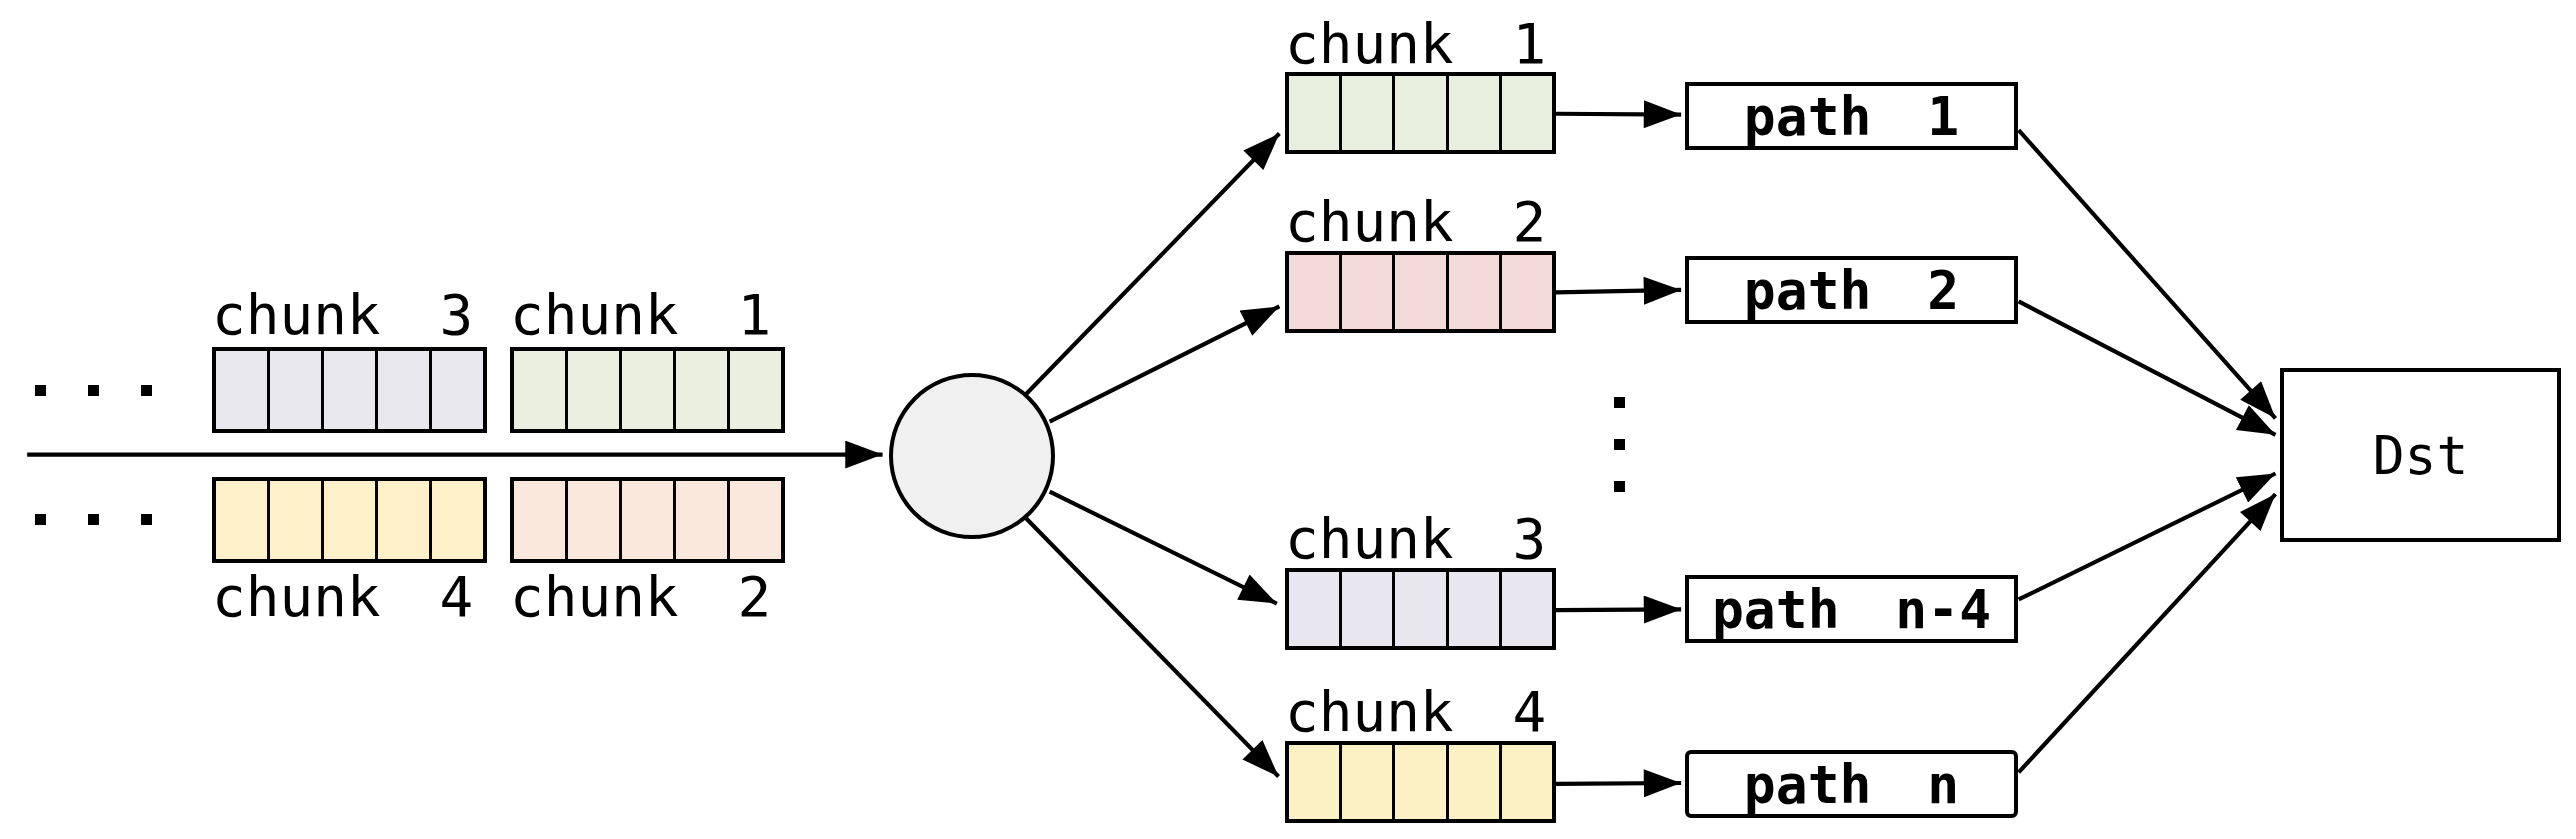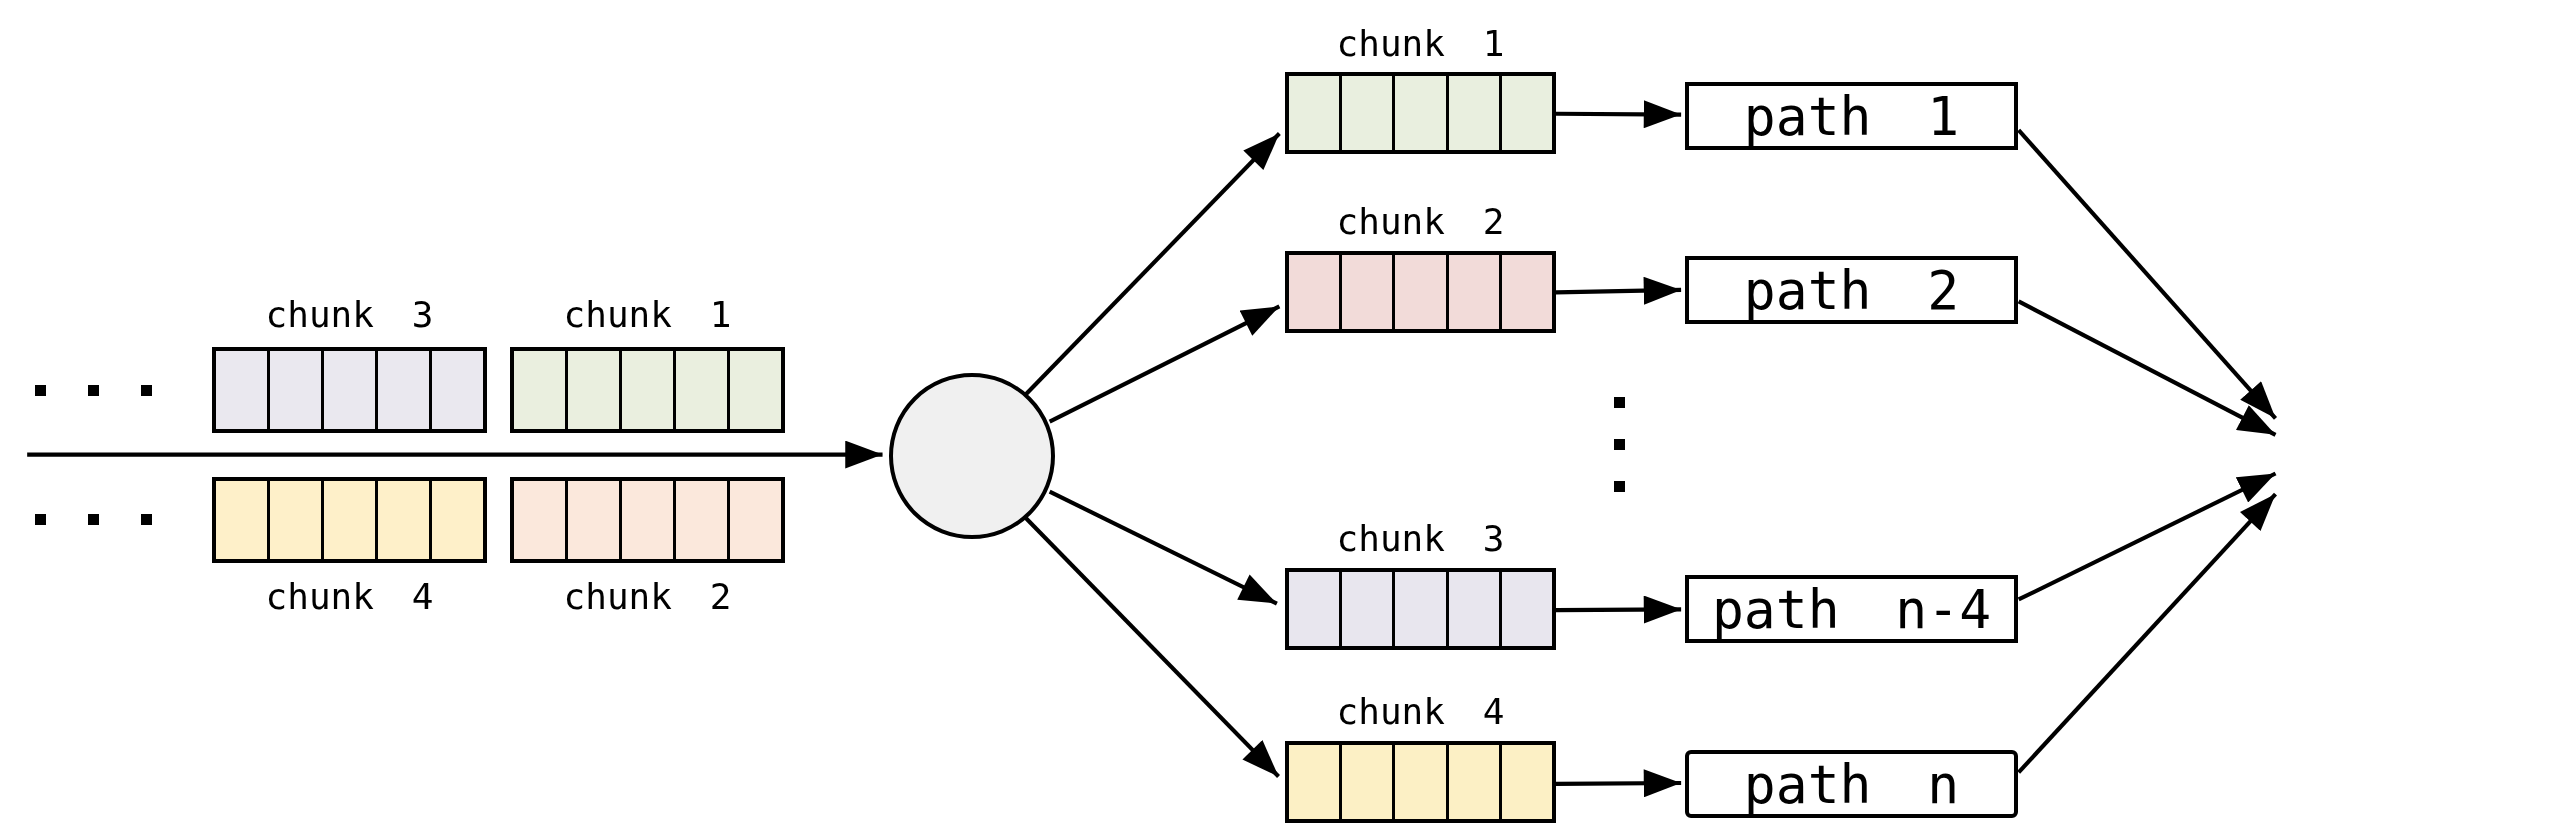--- a/index.html
+++ b/index.html
@@ -13,37 +13,37 @@
   }
   .wires{position:absolute;left:0;top:0;width:2576px;height:840px;}
   .wires line{stroke:#000;stroke-width:5;}
   .strip{
     position:absolute;display:flex;
     border:4.1px solid #000;box-sizing:border-box;
   }
   .cell{flex:1;border-right:3.3px solid #000;}
   .cell:last-child{border-right:none;}
   .lbl{
-    position:absolute;text-align:center;white-space:nowrap;
-    font-size:36px;line-height:53px;word-spacing:0.45em;
+    position:absolute;text-align:left;white-space:nowrap;
+    font-size:56px;line-height:53px;word-spacing:0.45em;
   }
   .node-circle{
     position:absolute;left:889px;top:373px;width:166px;height:166px;
     border:4.1px solid #000;border-radius:50%;box-sizing:border-box;
   }
   .sched-lbl{
     position:absolute;left:823px;top:290px;width:329px;
     text-align:center;font-size:54px;line-height:56px;white-space:nowrap;
   }
   .box{
     position:absolute;border:4.1px solid #000;box-sizing:border-box;background:#fff;
     display:flex;align-items:center;justify-content:center;
     font-size:53px;word-spacing:0.45em;white-space:nowrap;
   }
-  .pathbox{width:333px;height:68px;left:1685px;}
+  .pathbox{width:333px;height:68px;left:1685px;font-weight:bold;}
   .dstbox{left:2280px;top:368px;width:281px;height:174px;}
   .dot{position:absolute;width:10.7px;height:10.7px;background:#000;}
 </style>
 </head>
 <body>
 
 <div class="stage">
 
   <svg class="wires" viewBox="0 0 3129 1020" width="2576" height="840">
     <defs>
@@ -166,15 +166,18 @@
   <div class="box pathbox" style="top:256px;">
       <span>path 2</span>
     </div>
   <div class="box pathbox" style="top:575px;">
       <span>path n-4</span>
     </div>
   <div class="box pathbox" style="top:750px;border-radius:6px;">
       <span>path n</span>
     </div>
 
+  <div class="box dstbox">
+    <span>Dst</span>
+  </div>
 
 </div>
 
 
 </body></html>

